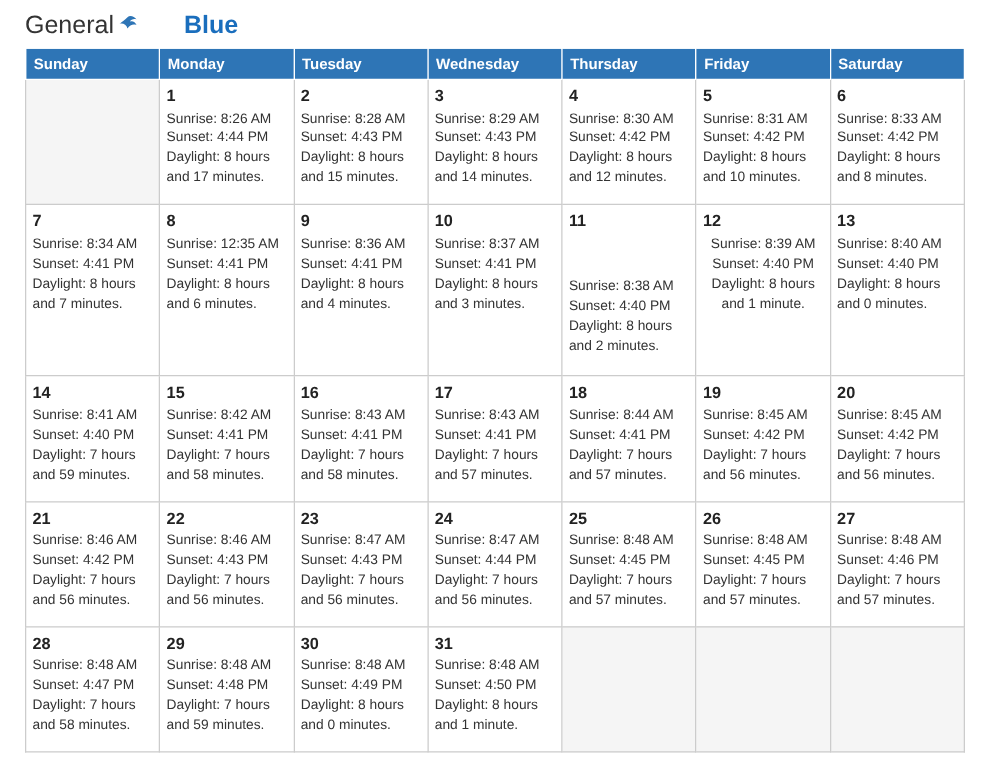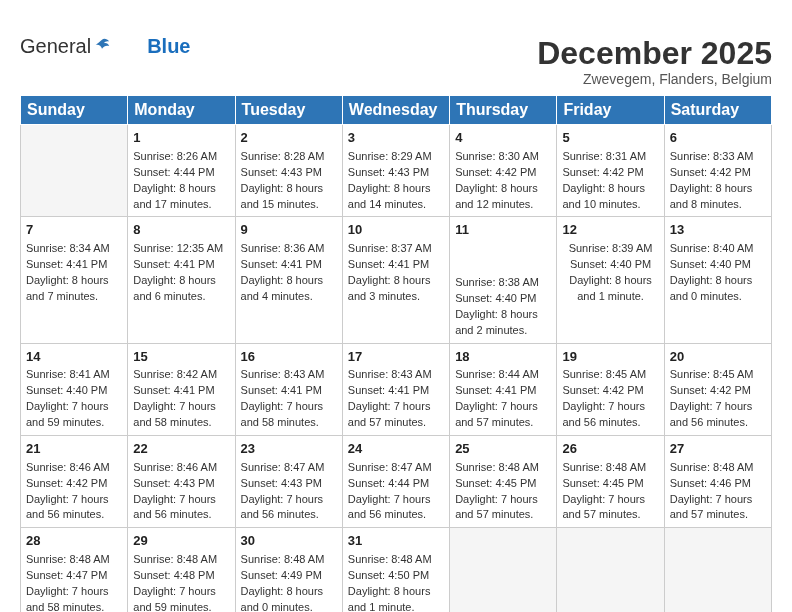--- a/index.html
+++ b/index.html
@@ -6,21 +6,21 @@
     body {
       width: 792px;
       height: 612px;
       font-family: Arial, sans-serif;
       background: #fff;
       overflow: hidden;
     }
     .page {
       width: 792px;
       height: 612px;
-      padding: 36px 20px 10px 20px;
+      padding: 10px 20px 10px 20px;
       display: flex;
       flex-direction: column;
     }
     .header {
       display: flex;
       justify-content: space-between;
       align-items: flex-start;
       margin-bottom: 8px;
     }
     .logo {
@@ -59,21 +59,21 @@
     }
     .calendar {
       width: 100%;
       border-collapse: collapse;
       flex: 1;
       table-layout: fixed;
     }
     .calendar thead tr th {
       background: #2e75b6;
       color: #fff;
-      font-size: 16px;
+      font-size: 12px;
       font-weight: bold;
       text-align: left;
       padding: 5px 6px;
       border: 1px solid #fff;
     }
     .calendar tbody tr td {
       border: 1px solid #ccc;
       vertical-align: top;
       padding: 4px 5px;
       font-size: 9.5px;
@@ -109,24 +109,20 @@
     <div class="logo">
       <div class="logo-text">
         <span class="logo-general">General</span>
         <svg class="logo-bird" viewBox="0 0 20 20">
           <path d="M10 3 C12 1, 16 2, 18 5 C16 4, 13 5, 12 7 C14 6, 17 7, 18 10 C15 9, 12 10, 10 13 C9 10, 6 8, 3 9 C5 7, 8 5, 10 3Z" fill="#2e75b6"></path>
         </svg>
         <br>
         <span class="logo-blue">Blue</span>
       </div>
     </div>
-    <div class="title-block">
-      <div class="month-title">December 2025</div>
-      <div class="subtitle">Zwevegem, Flanders, Belgium</div>
-    </div>
   </div>
 
   <table class="calendar">
     <thead>
       <tr>
       <th>Sunday</th>
           <th>Monday</th>
           <th>Tuesday</th>
           <th>Wednesday</th>
           <th>Thursday</th>

